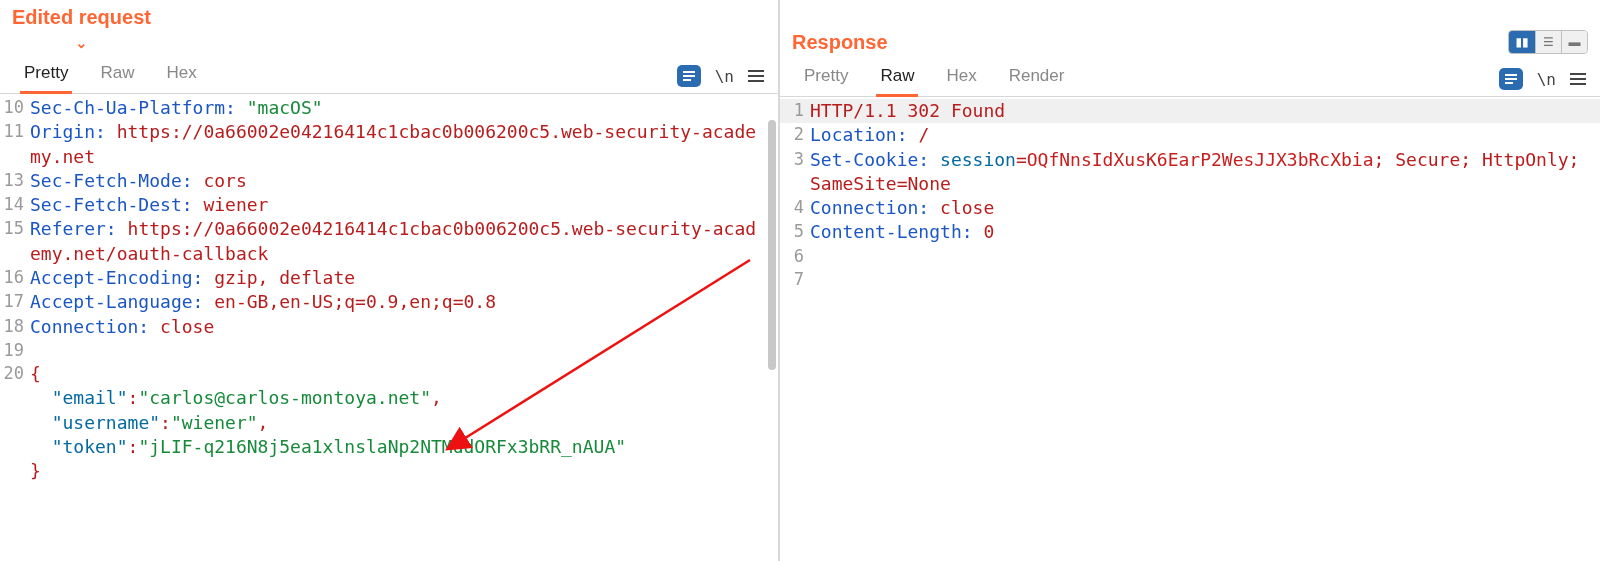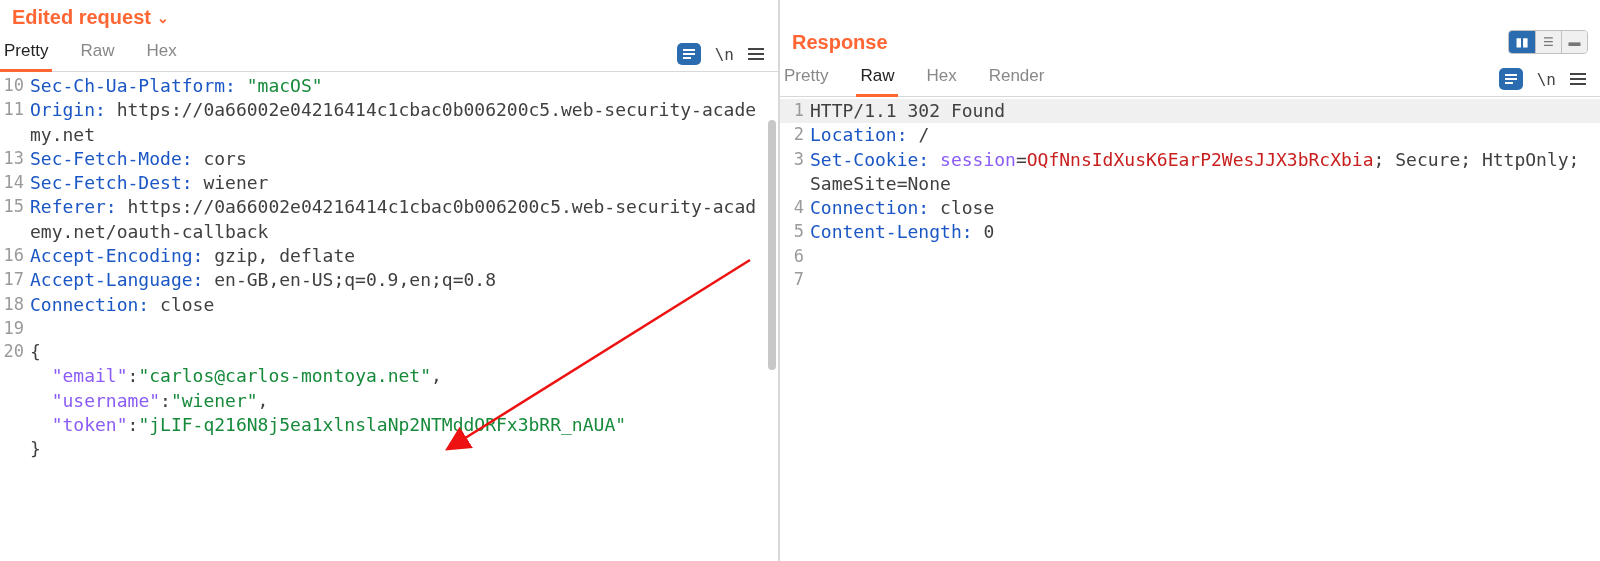--- a/index.html
+++ b/index.html
@@ -27,20 +27,21 @@
     justify-content: space-between;
     padding: 6px 12px 0 12px;
   }
   .title {
     color: #ff6633;
     font-weight: 700;
     font-size: 20px;
     display: flex;
     align-items: center;
     gap: 6px;
+    flex-direction: column;
   }
   .title .chev { font-size: 14px; color: #ff6633; }
   .toolbar-right {
     display: flex;
     align-items: center;
     gap: 8px;
   }
   .view-toggle {
     display: flex;
     border: 1px solid #c0c0c0;
@@ -55,21 +56,21 @@
     font-size: 12px;
     color: #777;
   }
   .view-toggle .vt-btn.active { background: #2b6cb0; color: #fff; }
   .view-toggle .vt-btn + .vt-btn { border-left: 1px solid #c0c0c0; }
   .tabs {
     display: flex;
     gap: 24px;
     margin-top: 6px;
     border-bottom: 1px solid #d8d8d8;
-    padding-left: 0;
+    padding-left: 20px;
     align-items: flex-end;
   }
   .tab {
     padding: 6px 4px 8px 4px;
     color: #888;
     cursor: pointer;
     font-size: 17px;
     border-bottom: 3px solid transparent;
     margin-bottom: -1px;
   }
@@ -132,23 +133,23 @@
     font-size: 17px;
   }
   .code {
     white-space: pre-wrap;
     word-break: break-all;
     flex: 1;
     padding-right: 18px;
   }
   .hl-header { color: #1a56c4; }
   .hl-str { color: #168a3a; }
-  .hl-key { color: #8b5cf6; }
+  .hl-key { color: #0369a1; }
   .hl-val2 { color: #c81e1e; }
-  .hl-plain { color: #404040; }
+  .hl-plain { color: #b91c1c; }
   .scrollbar-track {
     position: absolute;
     right: 2px;
     top: 90px;
     width: 8px;
     height: 430px;
     background: transparent;
   }
   .scrollbar-thumb {
     width: 8px;

